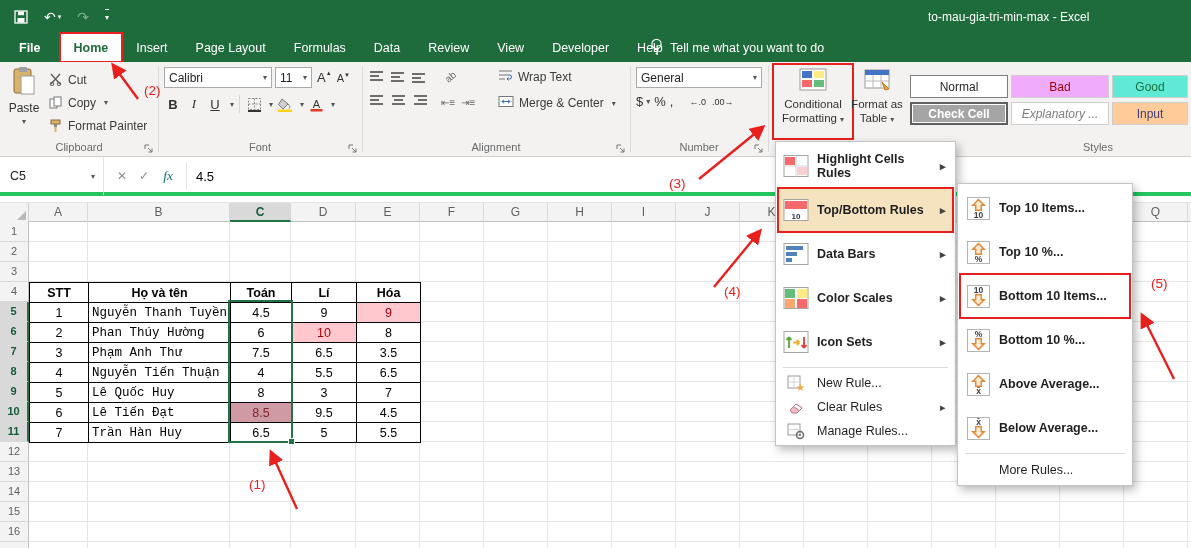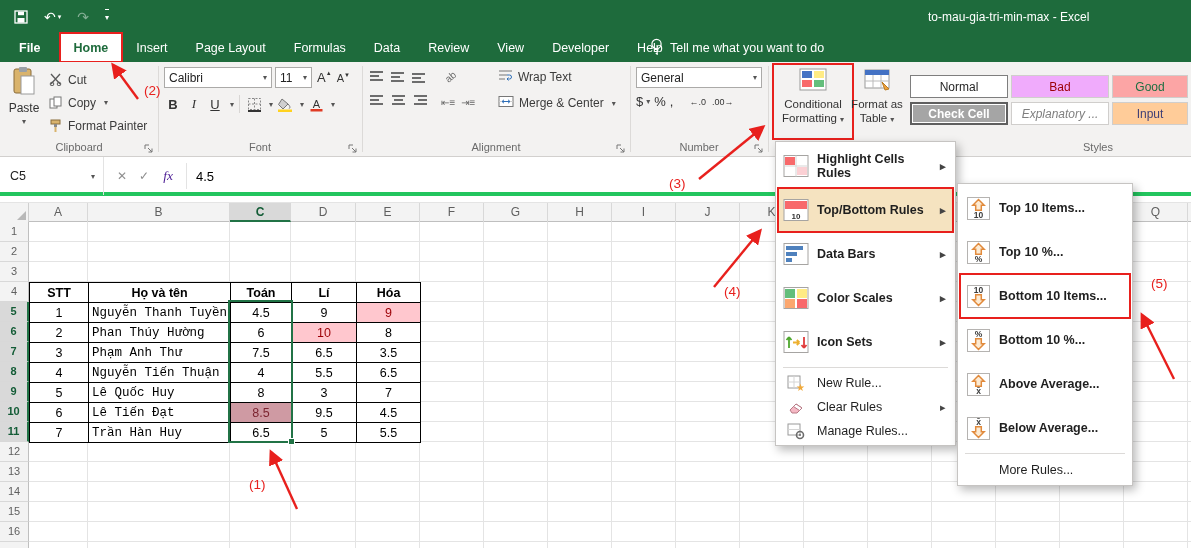--- a/index.html
+++ b/index.html
@@ -79,32 +79,32 @@
 
   
   #g-styles{left:768px;width:423px;}
   .bigbtn{position:absolute;top:2px;display:flex;flex-direction:column;align-items:center;font-size:11.5px;color:#333;line-height:14px;padding-top:4px;}
   .cf-btn{left:5px;width:80px;height:75px;}
   .fat-btn{left:77px;width:64px;height:75px;}
   .style-gallery{position:absolute;left:142px;top:13px;display:grid;grid-template-columns:98px 98px 76px;gap:4px 3px;}
   .chip{height:23px;display:flex;align-items:center;justify-content:center;font-size:12px;background:#fff;border:1px solid #d0cecc;color:#262626;overflow:hidden;white-space:nowrap;}
   .chip-normal{border:1px solid #7e7e7e;}
   .chip-bad{background:#f0abfc;color:#9c0006;}
-  .chip-good{background:#fca5a5;color:#1d6f42;}
+  .chip-good{background:#5eead4;color:#1d6f42;}
   .chip-check{background:#a5a5a5;color:#fff;font-weight:bold;border:2px solid #5f5f5f;box-shadow:inset 0 0 0 1px #fff;}
   .chip-explanatory{font-style:italic;color:#7f7f7f;}
   .chip-input{background:#ffcc99;color:#3f3f76;}
   .styles-label{left:auto;right:48px;width:90px;text-align:center;}
 
   
   .formula-bar{position:absolute;top:157px;left:0;width:100%;height:39px;background:#fff;border-bottom:4px solid #22c55e;}
   .name-box{position:absolute;left:0;top:0;width:104px;height:38px;display:flex;align-items:center;padding-left:10px;font-size:12.5px;color:#222;border-right:1px solid #e3e3e3;}
   .name-box .caret{margin-left:auto;padding-right:8px;}
   .fbtn{position:absolute;top:0;height:38px;display:flex;align-items:center;justify-content:center;width:20px;color:#8f8f8f;font-size:12px;}
-  .fx{color:#4c1d95;font-family:"Liberation Serif",serif;font-style:italic;font-size:13.5px;}
+  .fx{color:#0f766e;font-family:"Liberation Serif",serif;font-style:italic;font-size:13.5px;}
   .fsep{position:absolute;left:186px;top:6px;width:1px;height:26px;background:#e3e3e3;}
   .formula-content{position:absolute;left:196px;top:0;height:38px;display:flex;align-items:center;font-size:13px;color:#000;}
 
   
   .col-headers{position:absolute;top:202px;left:0;width:100%;height:20px;background:#f3f3f3;border-bottom:1px solid #bfbfbf;border-top:1px solid #e4e4e4;}
   .corner{position:absolute;left:0;top:0;width:29px;height:19px;border-right:1px solid #cfcfcf;background:#f3f3f3;}
   .corner::after{content:"";position:absolute;right:2px;bottom:2px;border-left:9px solid transparent;border-bottom:9px solid #b8b8b8;}
   .col-h{position:absolute;top:0;height:19px;line-height:19px;text-align:center;font-size:12px;color:#5f5f5f;border-right:1px solid #d8d8d8;}
   .col-h.sel{background:#d9d9d9;border-bottom:2px solid #217346;color:#135c36;font-weight:bold;}
   .row-rail{position:absolute;left:0;top:222px;width:29px;height:326px;background:#f3f3f3;border-right:1px solid #bfbfbf;}

